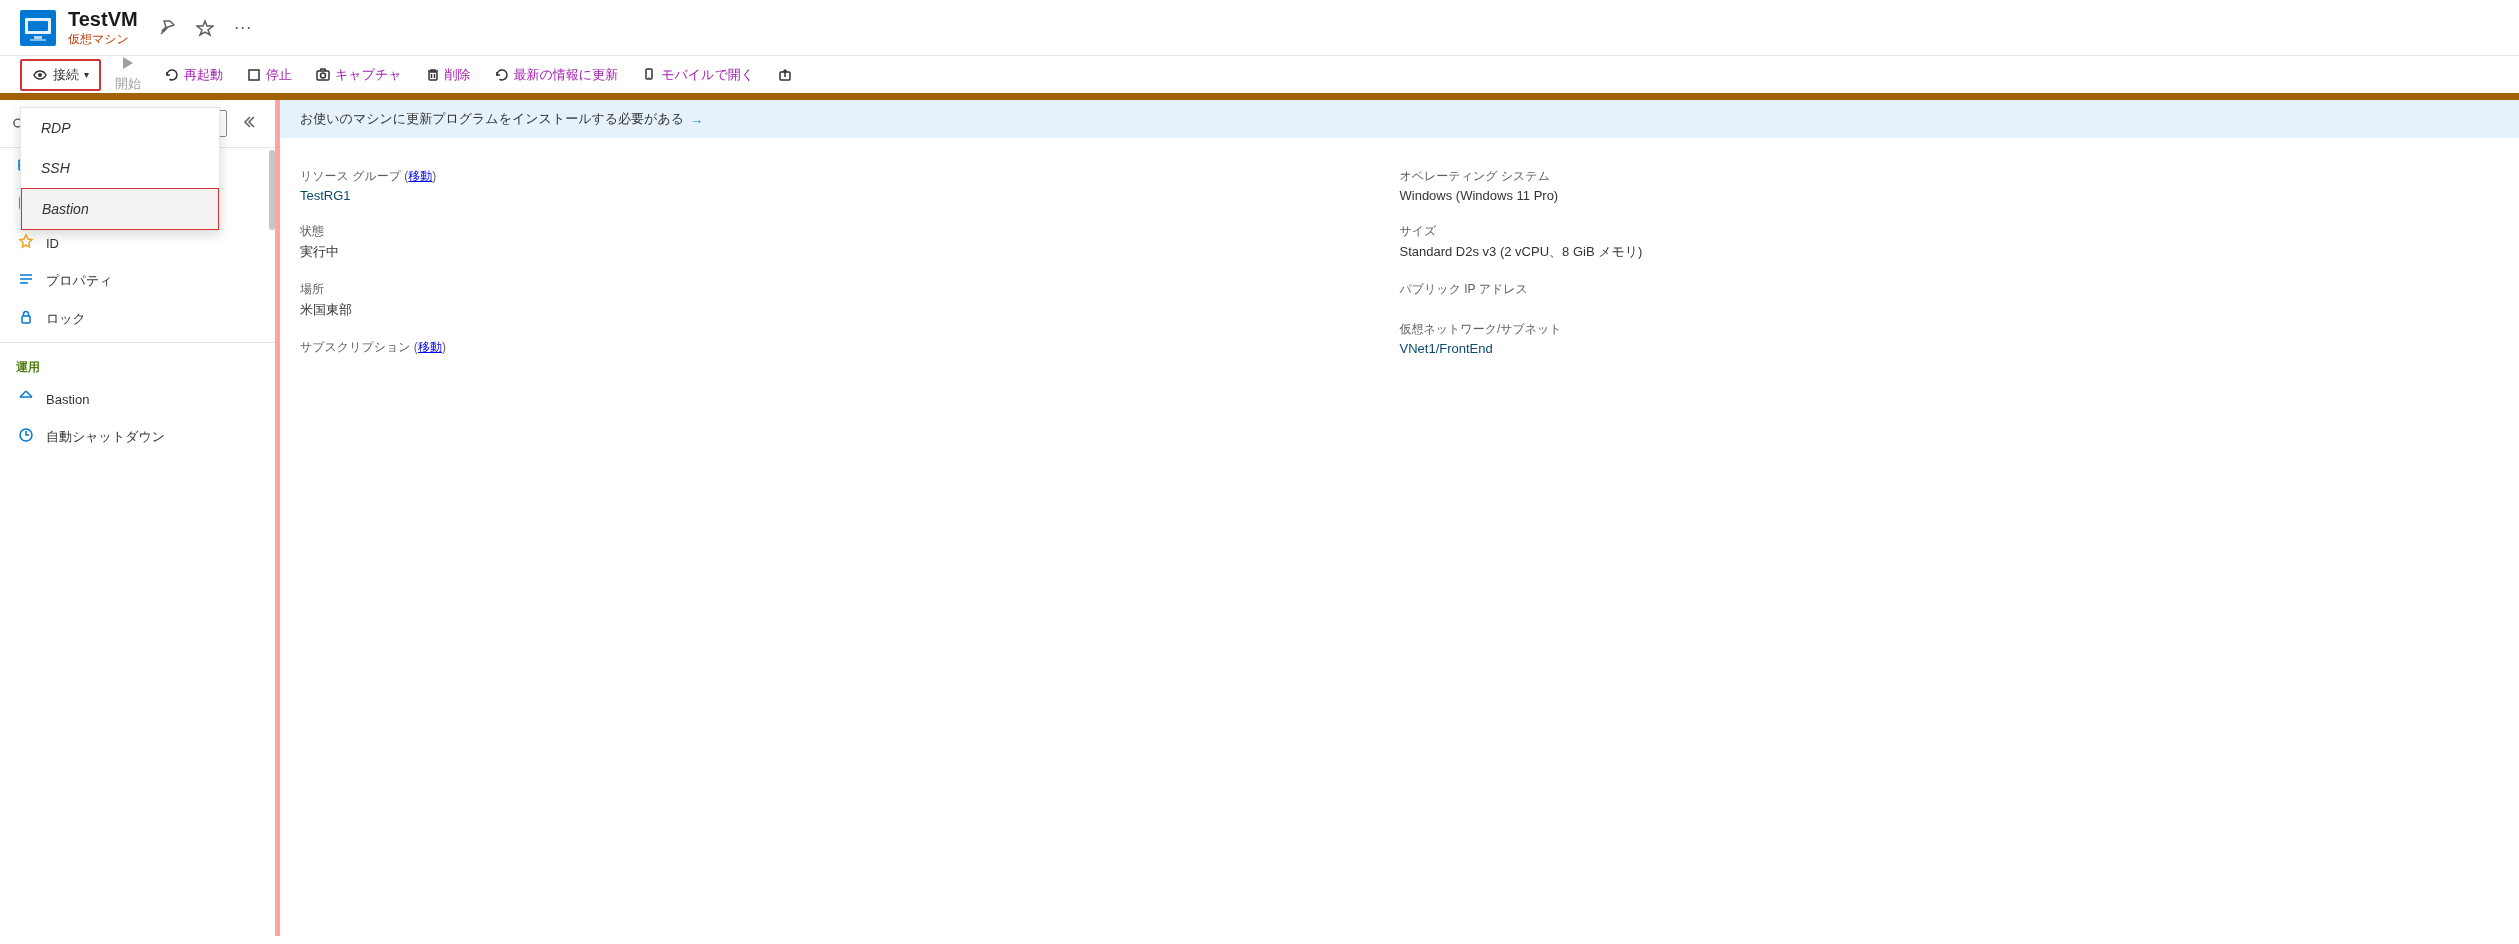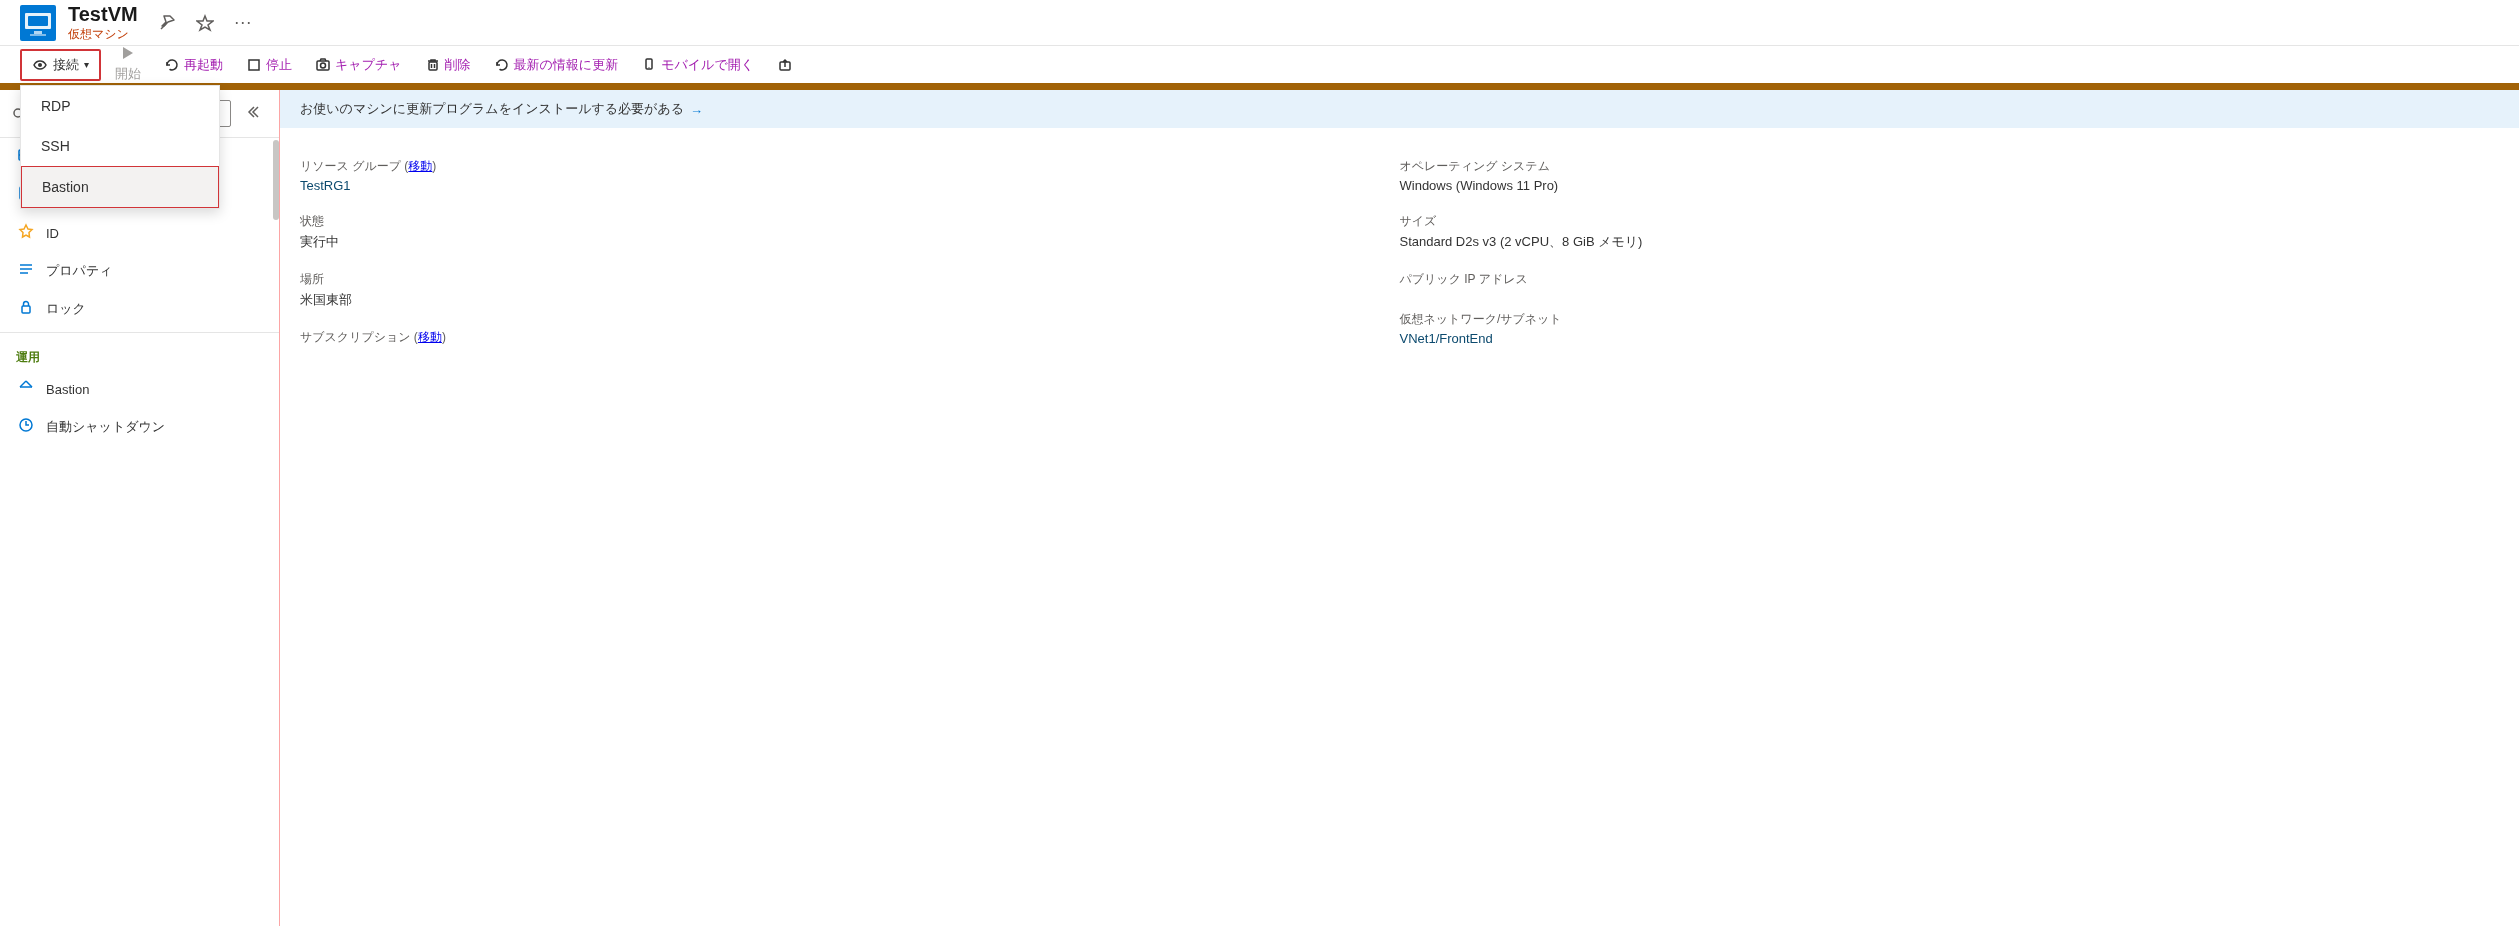--- a/index.html
+++ b/index.html
@@ -4,21 +4,21 @@
   <style>
     * { box-sizing: border-box; margin: 0; padding: 0; }
     body { font-family: 'Segoe UI', sans-serif; font-size: 13px; color: #333; background: #fff; overflow: hidden; }
 
     
     .header {
       display: flex;
       align-items: center;
       padding: 10px 20px;
       border-bottom: 1px solid #e5e5e5;
-      height: 46px;
+      height: 56px;
     }
     .header-icon {
       width: 36px;
       height: 36px;
       margin-right: 12px;
       flex-shrink: 0;
     }
     .header-title-group { display: flex; flex-direction: column; }
     .header-title { font-size: 20px; font-weight: 600; color: #1a1a1a; }
     .header-subtitle { font-size: 12px; color: #c2410c; }
@@ -47,27 +47,28 @@
     .toolbar-btn.connect-btn {
       border: 2px solid #d13438;
       color: #333;
     }
     .toolbar-btn.disabled { color: #a19f9d; cursor: default; flex-direction: column; }
 
     
     .dropdown-container { position: relative; }
     .dropdown-menu {
       position: absolute;
-      top: 36px;
+      top: 48px;
       left: 0;
       background: #fff;
       border: 1px solid #e5e5e5;
       box-shadow: 0 4px 12px rgba(0,0,0,0.15);
       z-index: 100;
       min-width: 200px;
+      font-style: italic;
     }
     .dropdown-item {
       padding: 12px 20px;
       cursor: pointer;
       font-size: 14px;
       color: #333;
     }
     .dropdown-item.selected {
       background: #f3f2f1;
       border: 1px solid #d13438;
@@ -76,21 +77,21 @@
     
     .main {
       display: flex;
       height: calc(100vh - 108px);
     }
 
     
     .sidebar {
       width: 280px;
       min-width: 280px;
-      border-right: 1px solid #fca5a5;
+      border-right: 5px solid #fca5a5;
       display: flex;
       flex-direction: column;
       overflow-y: auto;
       position: relative;
     }
     .sidebar-search {
       padding: 10px 12px;
       border-bottom: 1px solid #e5e5e5;
       display: flex;
       align-items: center;

